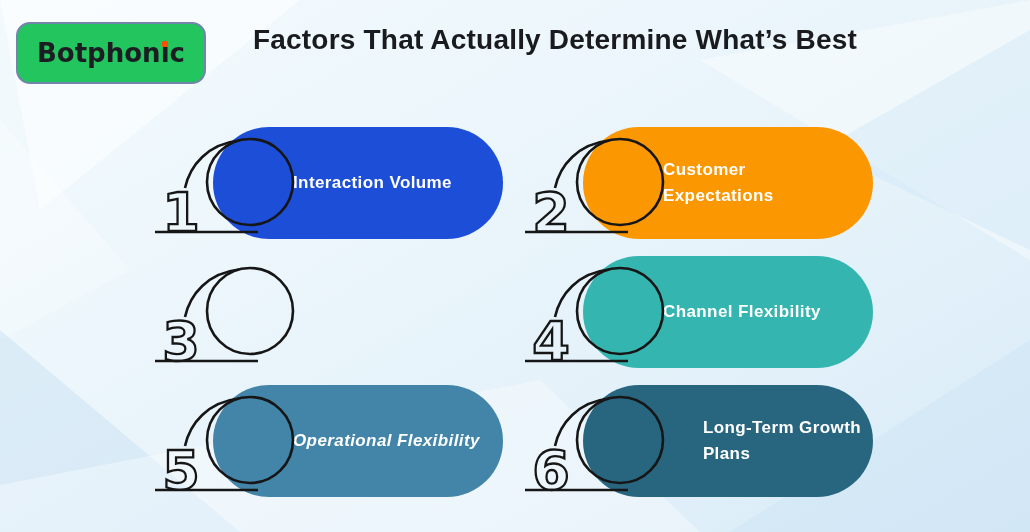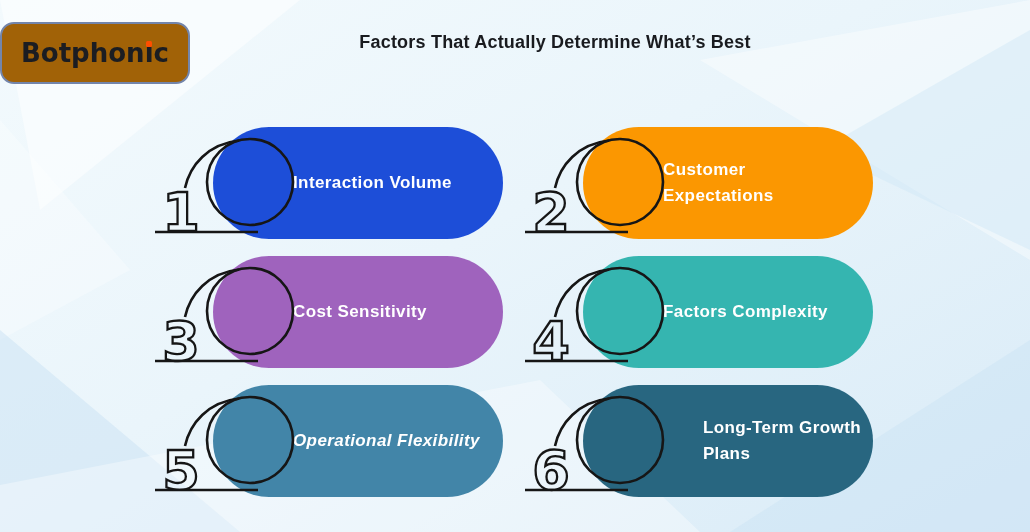--- a/index.html
+++ b/index.html
@@ -4,37 +4,37 @@
 <style>
   html,body{margin:0;padding:0;}
   body{
     width:1030px;height:532px;overflow:hidden;position:relative;
     font-family:"Liberation Sans",sans-serif;
     background:linear-gradient(150deg,#f3fafd 0%,#eaf5fb 45%,#d9ebf7 100%);
   }
   .bg-pattern{position:absolute;inset:0;width:1030px;height:532px;pointer-events:none;}
 
   .logo-badge{
-    position:absolute;left:0;top:22px;width:186px;height:58px;
-    background:#a16207;border:2px solid #7385ab;border-radius:14px;
+    position:absolute;left:16px;top:22px;width:186px;height:58px;
+    background:#22c55e;border:2px solid #7385ab;border-radius:14px;
     display:flex;align-items:center;justify-content:center;
   }
   .logo-text{
     font-family:"DejaVu Sans",sans-serif;font-weight:bold;font-size:26px;
     color:#1b1d22;letter-spacing:0px;white-space:nowrap;
   }
   .i-wrap{position:relative;display:inline-block;}
   .i-dot{
     position:absolute;left:1.5px;top:2.5px;width:6px;height:6px;
     border-radius:1.5px;
   }
 
   .page-title{
-    position:absolute;left:80px;right:0;top:32px;text-align:center;
-    font-size:18px;font-weight:bold;color:#191b1f;letter-spacing:0.2px;
+    position:absolute;left:80px;right:0;top:24px;text-align:center;
+    font-size:28px;font-weight:bold;color:#191b1f;letter-spacing:0.2px;
   }
 
   .factors-grid{
     position:absolute;left:145px;top:127px;
     display:grid;grid-template-columns:358px 358px;column-gap:12px;row-gap:17px;
   }
   .factor-item{position:relative;width:358px;height:112px;}
   .factor-pill{
     position:absolute;left:68px;top:0;width:290px;height:112px;
     border-radius:56px;display:flex;align-items:center;
@@ -85,33 +85,30 @@
       <span class="factor-label">Customer Expectations</span>
     </div>
     <svg class="factor-art" width="358" height="112" viewBox="0 0 358 112">
       <path d="M 40 61 C 45 38, 63 17, 94 13.5" fill="none" stroke="#161616" stroke-width="2.6" stroke-linecap="butt"></path>
       <circle cx="105" cy="55" r="43" fill="none" stroke="#161616" stroke-width="2.6"></circle>
       <line x1="10" y1="105" x2="113" y2="105" stroke="#161616" stroke-width="2.6"></line>
       <text x="36" y="104" text-anchor="middle" fill="none" stroke="#161616" stroke-width="2.3">2</text>
     </svg>
   </div>
     <div class="factor-item">
-    <div class="factor-pill" style="background: rgb(159, 99, 189);">
-      <span class="factor-label">Cost Sensitivity</span>
-    </div>
     <svg class="factor-art" width="358" height="112" viewBox="0 0 358 112">
       <path d="M 40 61 C 45 38, 63 17, 94 13.5" fill="none" stroke="#161616" stroke-width="2.6" stroke-linecap="butt"></path>
       <circle cx="105" cy="55" r="43" fill="none" stroke="#161616" stroke-width="2.6"></circle>
       <line x1="10" y1="105" x2="113" y2="105" stroke="#161616" stroke-width="2.6"></line>
       <text x="36" y="104" text-anchor="middle" fill="none" stroke="#161616" stroke-width="2.3">3</text>
     </svg>
   </div>
     <div class="factor-item">
     <div class="factor-pill" style="background: rgb(53, 181, 176);">
-      <span class="factor-label">Factors Complexity</span>
+      <span class="factor-label">Channel Flexibility</span>
     </div>
     <svg class="factor-art" width="358" height="112" viewBox="0 0 358 112">
       <path d="M 40 61 C 45 38, 63 17, 94 13.5" fill="none" stroke="#161616" stroke-width="2.6" stroke-linecap="butt"></path>
       <circle cx="105" cy="55" r="43" fill="none" stroke="#161616" stroke-width="2.6"></circle>
       <line x1="10" y1="105" x2="113" y2="105" stroke="#161616" stroke-width="2.6"></line>
       <text x="36" y="104" text-anchor="middle" fill="none" stroke="#161616" stroke-width="2.3">4</text>
     </svg>
   </div>
     <div class="factor-item">
     <div class="factor-pill" style="background: rgb(66, 133, 168); font-style: italic;">

